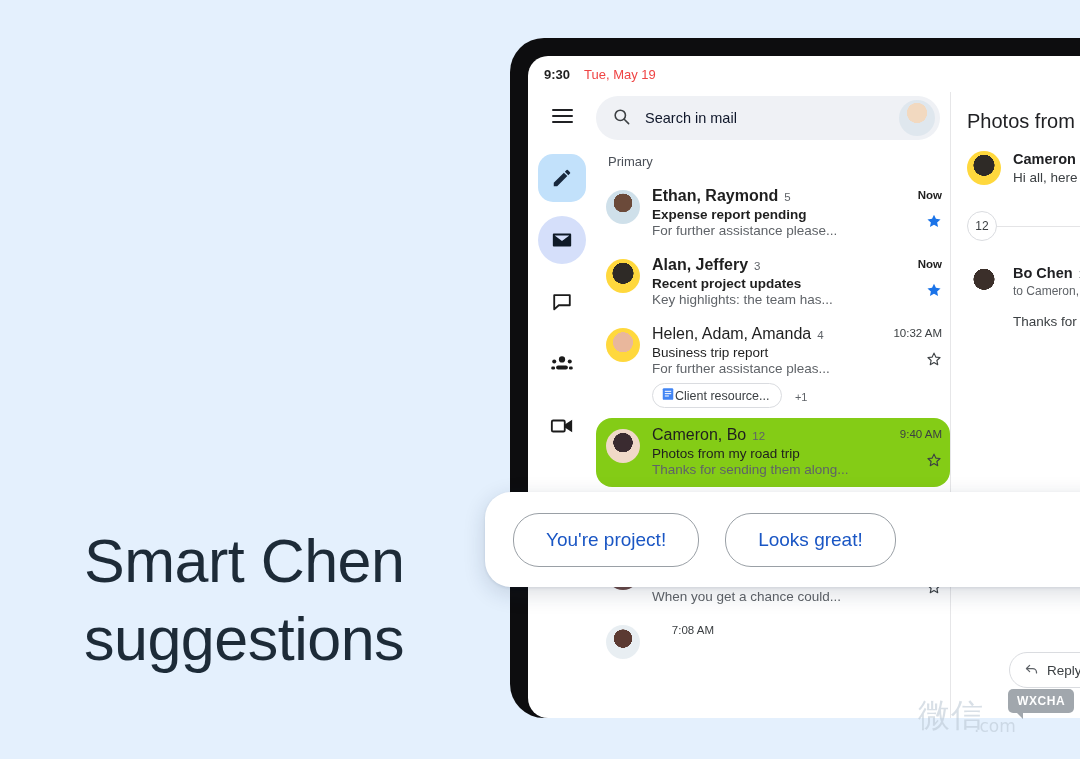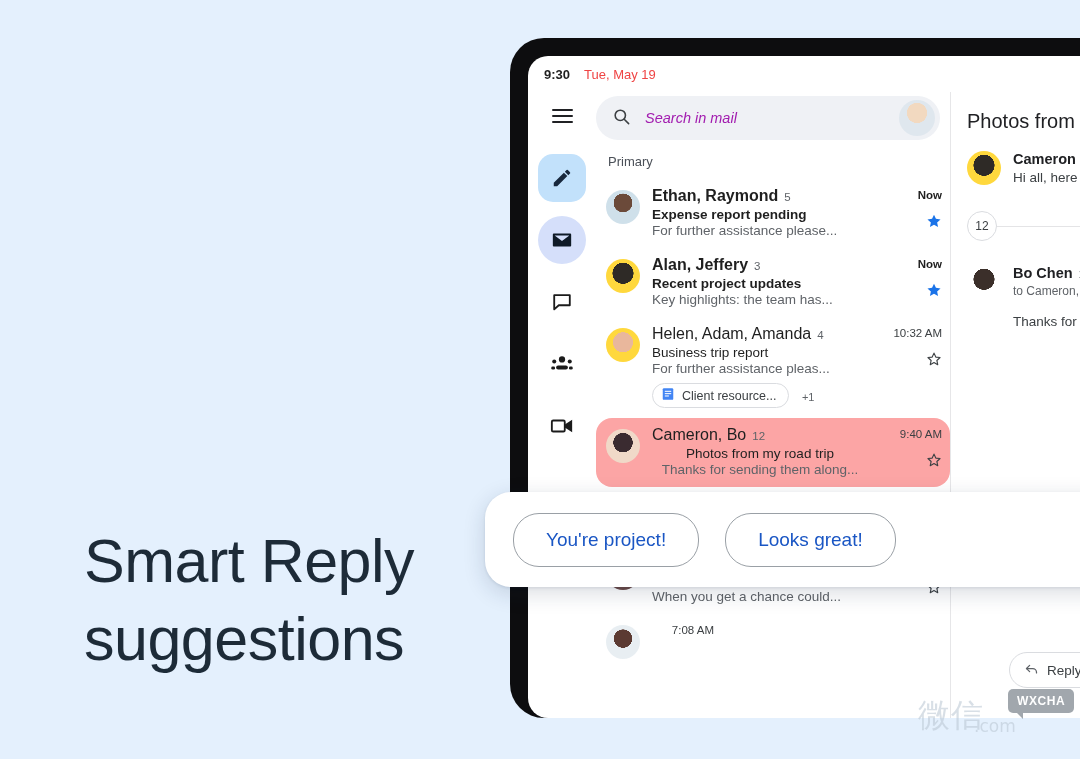--- a/index.html
+++ b/index.html
@@ -105,21 +105,21 @@
     height: 44px;
     background: #eff1f5;
     border-radius: 26px;
     display: flex; align-items: center;
     padding: 0 5px 0 16px;
     cursor: text;
   }
   .search-icon { margin-right: 14px; flex: 0 0 auto; }
   .search-placeholder {
     flex: 1;
-    font-size: 14.5px; color: #a21caf; font-style: italic;
+    font-size: 14.5px; color: #0f172a;
   }
   .avatar {
     border-radius: 50%;
     flex: 0 0 auto;
     background-size: cover;
     position: relative;
     overflow: hidden;
   }
   .search-avatar { width: 36px; height: 36px; }
 
@@ -129,42 +129,42 @@
   }
 
   .thread {
     display: flex;
     padding: 8px 8px 10px 10px;
     gap: 12px;
     border-radius: 16px;
     cursor: pointer;
     position: relative;
   }
-  .thread.selected { background: #fca5a5; text-align: center; }
+  .thread.selected { background: #84cc16; }
   .thread-avatar { width: 34px; height: 34px; flex: 0 0 34px; margin-top: 3px; }
   .thread-main { flex: 1; min-width: 0; }
   .thread-row1 { display: flex; align-items: baseline; gap: 6px; }
   .thread-sender { font-size: 16px; color: #1f1f1f; }
   .thread-sender.unread { font-weight: 700; }
   .thread-count { font-size: 11.5px; color: #5f6368; }
   .thread-subject { font-size: 13.5px; color: #1f1f1f; margin-top: 2px; }
   .thread-subject.unread { font-weight: 700; }
   .thread-snippet { font-size: 13.5px; color: #5f6368; margin-top: 1px;
     white-space: nowrap; overflow: hidden; }
   .thread-right {
     flex: 0 0 auto; width: 62px;
     display: flex; flex-direction: column; align-items: flex-end;
     padding-top: 2px; gap: 12px;
   }
   .thread-time { font-size: 11.5px; color: #3c4043; }
   .thread-time.bold { font-weight: 700; color: #1f1f1f; }
   .star { cursor: pointer; line-height: 1; }
 
   .attach-chip {
-    display: inline-flex; align-items: center; gap: 7px;
+    display: inline-flex; align-items: center; 
     border: 1px solid #dadce0; border-radius: 14px;
     padding: 3px 12px 3px 8px;
     margin-top: 7px;
     font-size: 12.5px; color: #3c4043;
     cursor: pointer;
   }
   .attach-extra { font-size: 11px; color: #5f6368; margin-left: 8px; }
 
   
   .detail {
@@ -277,21 +277,21 @@
   .av4 { background: radial-gradient(circle at 50% 40%, #3a2b30 0 36%, #f0d9c8 37% 100%); }
   .av5 { background: radial-gradient(circle at 50% 40%, #d9a98f 0 35%, #6e4b48 36% 100%); }
   .av6 { background: radial-gradient(circle at 50% 40%, #5b3a32 0 34%, #e8eef2 35% 100%); }
   .av7 { background: radial-gradient(circle at 50% 36%, #f2d9c0 0 34%, #dfe7ee 35% 100%); }
   .av8 { background: radial-gradient(circle at 50% 42%, #3b2f2a 0 40%, #ffffff 41% 100%); }
 </style>
 </head>
 <body>
 
 <div class="headline">
-  <span class="hl-line">Smart Reply</span>
+  <span class="hl-line">Smart Chen</span>
   <span class="hl-line">suggestions</span>
 </div>
 
 <div class="device">
   <div class="screen">
 
     <div class="statusbar">
       <span class="status-time">9:30</span>
       <span class="status-date">Tue, May 19</span>
     </div>

